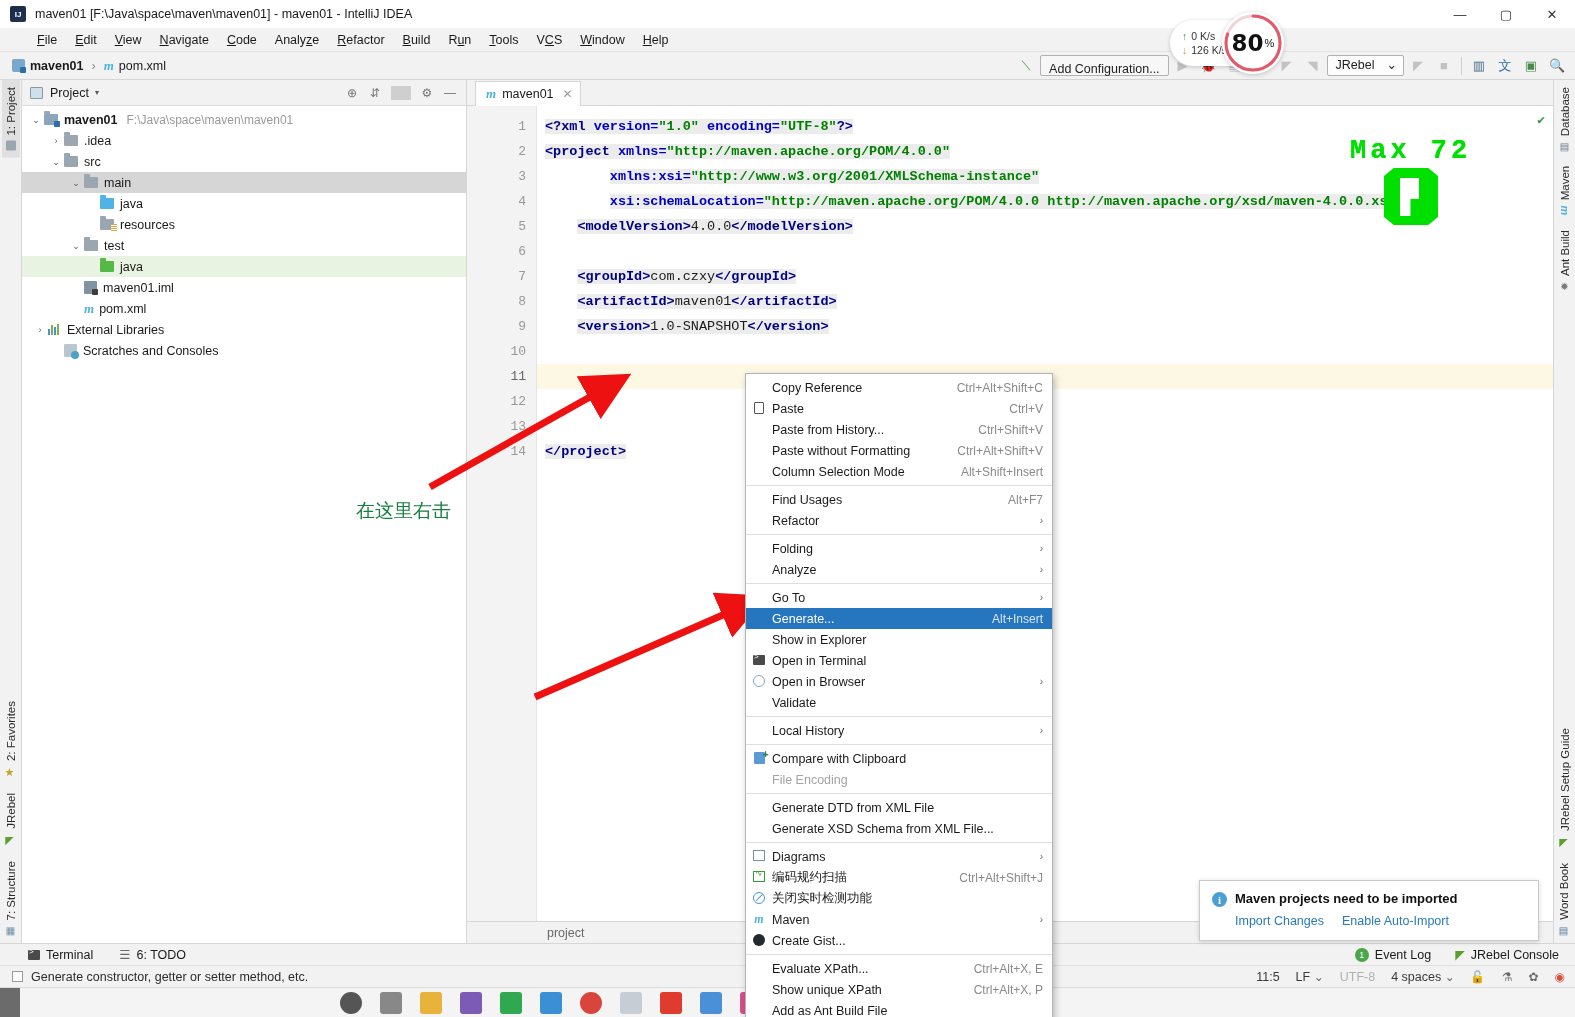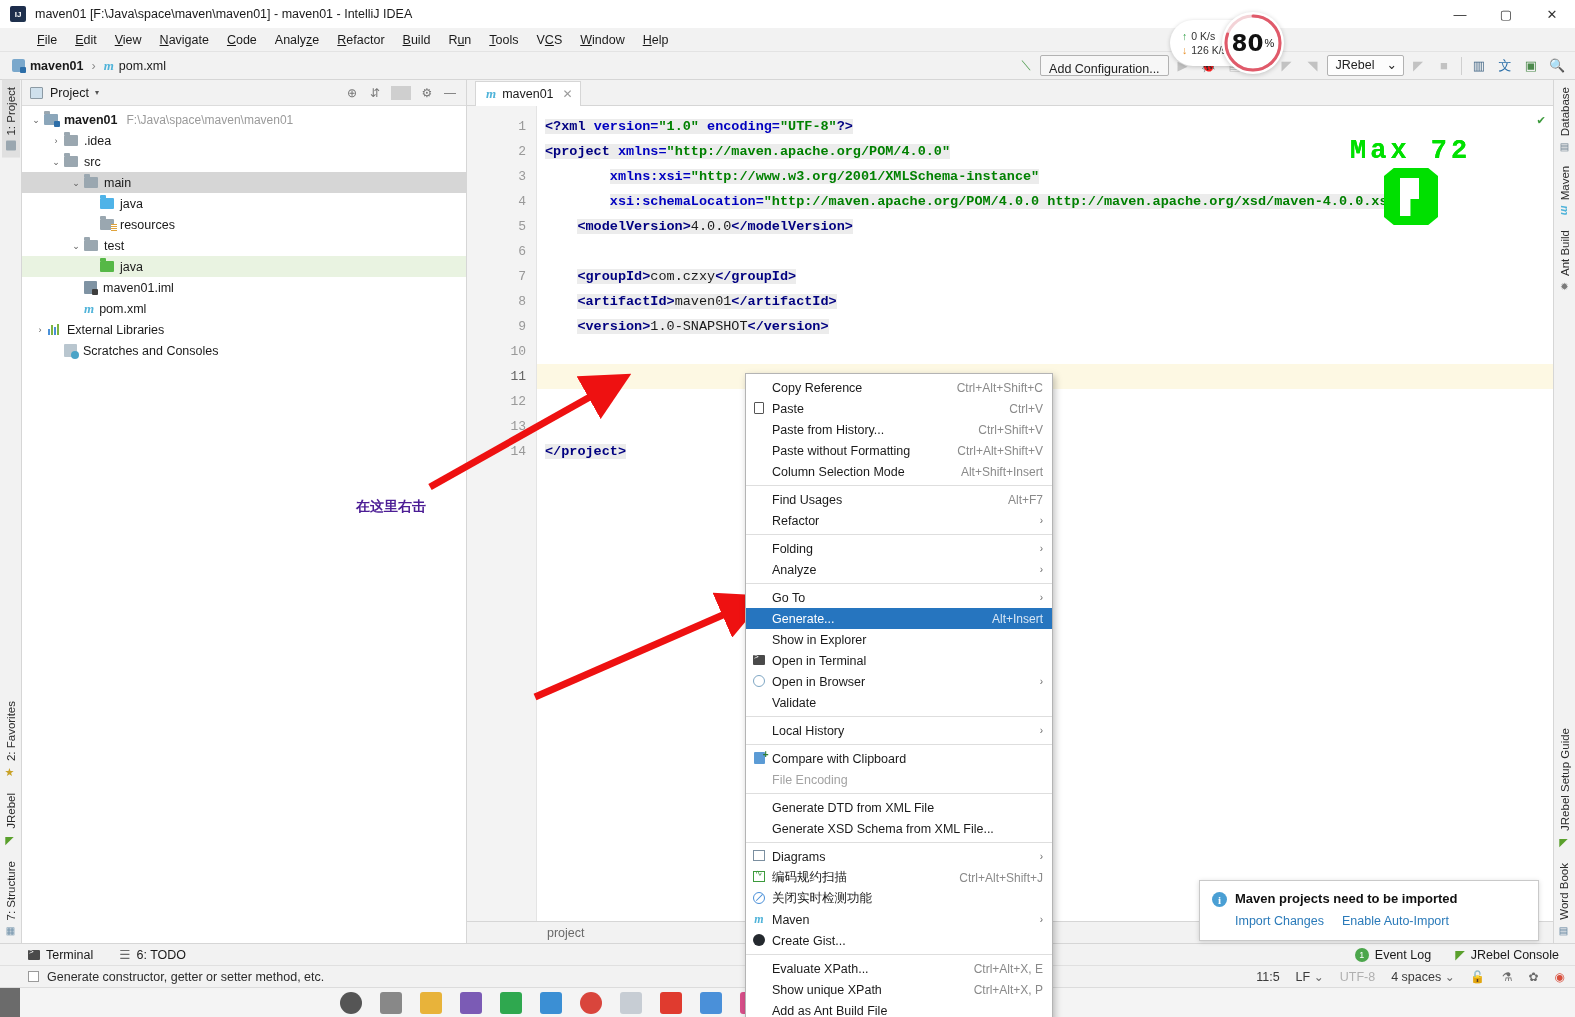--- a/index.html
+++ b/index.html
@@ -146,22 +146,22 @@
   .maxtext { color:#00e000; font-size:27px; font-weight:bold; letter-spacing:4px;
              text-shadow:0 0 0 #00e000; }
   .zero-glyph { width:54px; height:57px; margin-left:34px; margin-top:2px; position:relative; }
   .zero-glyph .ring { position:absolute; inset:0; border-radius:6px; background:#00e000;
                       clip-path:polygon(18% 0,82% 0,100% 14%,100% 86%,82% 100%,18% 100%,0 86%,0 14%); }
   .zero-glyph .hole { position:absolute; left:16px; top:10px; width:19px; height:38px;
                       background:#fff; clip-path:polygon(0 0,100% 0,100% 55%,55% 55%,55% 100%,0 100%); }
 
   
   .annot-svg { position:absolute; left:0; top:0; width:100%; height:100%; pointer-events:none; }
-  .annot-text { position:absolute; left:356px; top:498px; color:#4c1d95; font-size:14px;
-                font-family:"DejaVu Sans", sans-serif; white-space:nowrap;font-weight:bold; }
+  .annot-text { position:absolute; left:356px; top:498px; color:#15803d; font-size:19px;
+                font-family:"DejaVu Sans", sans-serif; white-space:nowrap; }
 
   
   .ctxmenu { position:absolute; left:745px; top:373px; width:308px; background:#fff;
              border:1px solid #b4b4b4; box-shadow:2px 3px 7px rgba(0,0,0,.25);
              padding:3px 0; font-size:12.5px; z-index:40; }
   .mi { height:21px; display:flex; align-items:center; padding:0 9px 0 0; position:relative; }
   .mi.selected { background:#2675bf; color:#fff; }
   .mi.selected .acc { color:#d7e6f5; }
   .mi.disabled { color:#a3a3a3; }
   .mi .ico { width:26px; text-align:center; font-size:11px; flex:0 0 26px; color:#555; }
@@ -198,21 +198,21 @@
   .notif-links a { color:#2a7ab9; text-decoration:none; font-size:12.5px;text-align:right; }
 
   
   .bottomstrip { height:22px; background:#f2f2f2; border-top:1px solid #d6d6d6; display:flex;
                  align-items:center; padding-left:28px; gap:26px; flex:0 0 22px; font-size:12.5px;}
   .bs-item { display:flex; align-items:center; gap:6px; color:#1a1a1a; }
   .bs-right { margin-left:auto; display:flex; align-items:center; gap:24px; padding-right:16px; }
   .badge-ev { width:14px; height:14px; border-radius:50%; background:#4ca64c; color:#fff;
               font-size:9px; display:flex; align-items:center; justify-content:center; }
   .statusbar { height:22px; background:#f2f2f2; border-top:1px solid #e0e0e0; display:flex;
-               align-items:center; padding-left:28px; flex:0 0 22px; font-size:12.5px; color:#2b2b2b;}
+               align-items:center; padding-left:12px; flex:0 0 22px; font-size:12.5px; color:#2b2b2b;}
   .sb-hint { display:flex; align-items:center; gap:8px; color:#2b2b2b; }
   .hintbox { width:11px; height:11px; border:1px solid #9a9a9a; background:#fff; }
   .sb-right { margin-left:auto; display:flex; align-items:center; gap:16px; padding-right:10px; color:#3a3a3a;}
   .sb-right .dim { color:#b0b0b0; }
   .sb-ico { color:#6b6b6b; font-size:12px; }
 
   
   .netwidget { position:absolute; left:1170px; top:20px; height:46px; width:98px;
                background:#fff; border-radius:23px; box-shadow:0 1px 4px rgba(0,0,0,.2);
                display:flex; flex-direction:column; justify-content:center; padding-left:12px;

